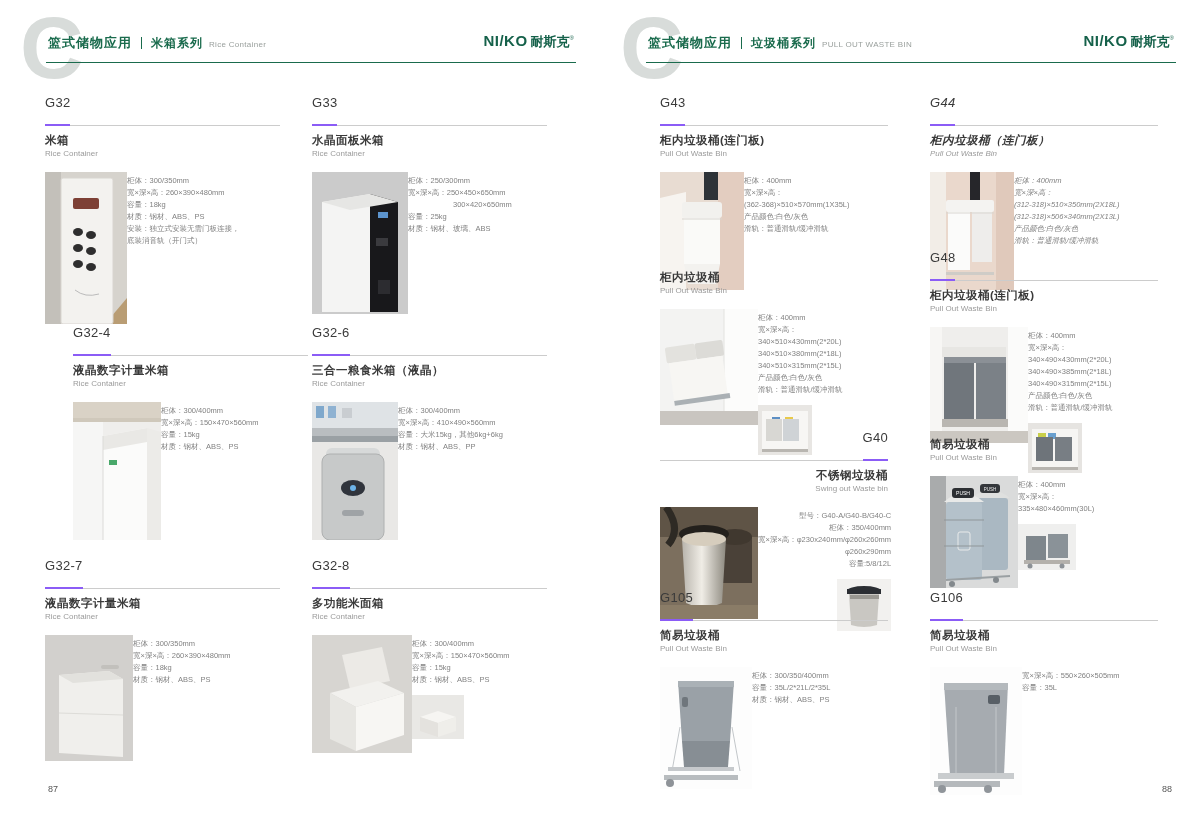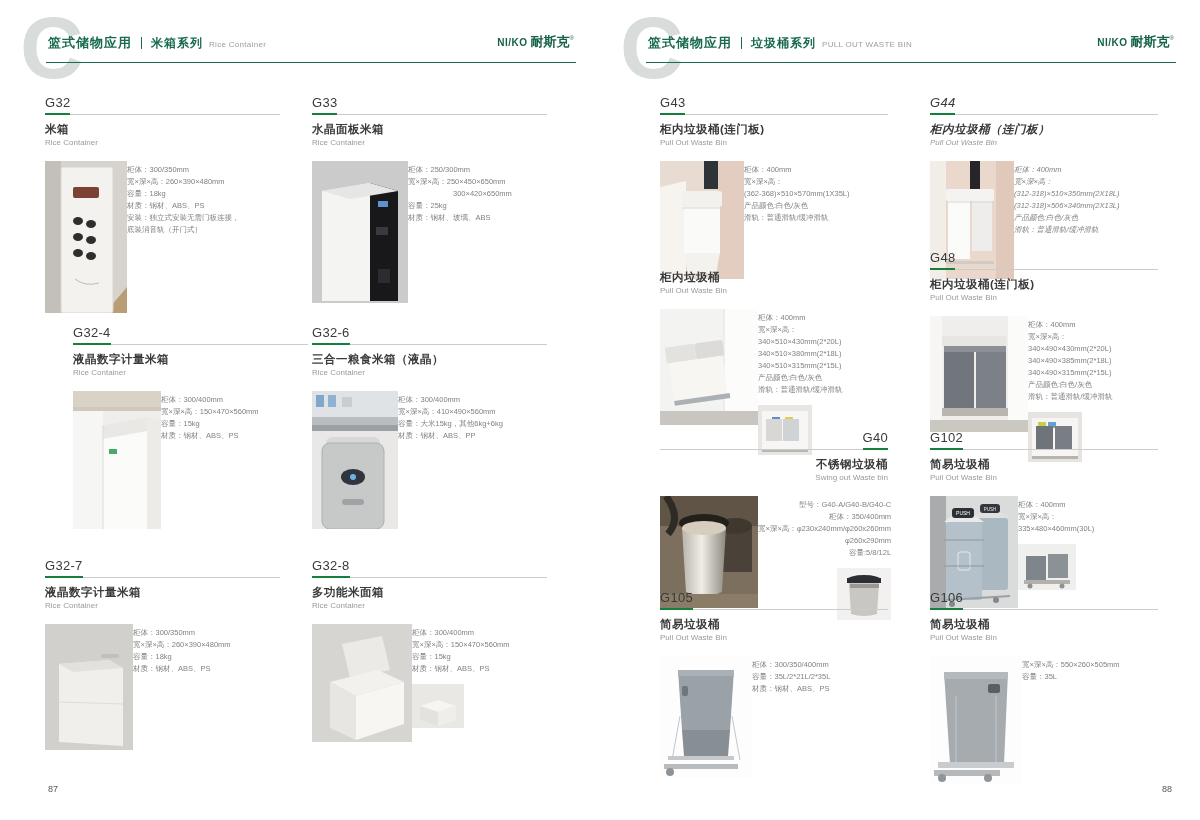--- a/index.html
+++ b/index.html
@@ -16,30 +16,30 @@
   .big-c{
     position:absolute;left:-8px;top:-18px;font-size:88px;line-height:88px;
     font-weight:700;color:#d8dcda;z-index:0;user-select:none;
   }
   .title-row{position:relative;z-index:1;margin-left:20px;padding-top:12px;display:flex;align-items:baseline}
   .category{font-size:13px;font-weight:700;color:#1a6b4d;letter-spacing:1px}
   .divider{display:inline-block;width:1px;height:12px;background:#1a6b4d;margin:0 9px;align-self:center}
   .series{font-size:12px;font-weight:700;color:#1a6b4d;letter-spacing:1px}
   .series-en{font-size:8px;color:#9aa09d;margin-left:6px;letter-spacing:.3px}
   .logo{position:absolute;right:2px;top:10px;z-index:1;white-space:nowrap}
-  .logo-latin{font-size:10px;font-weight:800;color:#15614a;letter-spacing:.5px}
+  .logo-latin{font-size:15px;font-weight:800;color:#15614a;letter-spacing:.5px}
   .logo-cn{font-size:13px;font-weight:700;color:#15614a;margin-left:3px}
   .logo-mark{font-size:6px;color:#15614a}
   .rule{position:absolute;left:18px;right:0;top:40px;border-top:1.5px solid #1a6b4d}
 
   
   .products{position:absolute;inset:0}
   .product{position:absolute}
   .code{border-bottom:1px solid #cccccc;font-size:13px;color:#3a3a3a;letter-spacing:.3px}
-  .code span{display:inline-block;padding-bottom:3px;margin-bottom:-1px;border-bottom:2px solid #15803d}
+  .code span{display:inline-block;padding-bottom:14px;margin-bottom:-1px;border-bottom:2px solid #8b5cf6}
   .name-cn{margin-top:7px;font-size:11.5px;font-weight:700;color:#3a3a3a;letter-spacing:.5px}
   .name-en{margin-top:1px;font-size:8px;color:#9b9b9b}
   .body{display:flex;align-items:flex-start;margin-top:14px}
   .photo{flex:none;line-height:0}
   .specs{padding-top:3px;font-size:7.5px;line-height:1.6;color:#828282;white-space:pre-wrap}
   .spec-line{white-space:pre}
   .inset{margin-top:9px;line-height:0}
 
   .page-number{position:absolute;bottom:26px;font-size:9px;color:#555}
   .pn-left{left:48px}
@@ -315,21 +315,20 @@
           <div class="specs"><div class="spec-line">型号：G40-A/G40-B/G40-C</div><div class="spec-line">柜体：350/400mm</div><div class="spec-line">宽×深×高：φ230x240mm/φ260x260mm</div><div class="spec-line">　　　　　　φ260x290mm</div><div class="spec-line">容量:5/8/12L</div><div class="inset"><svg width="54" height="52" viewBox="0 0 54 52">
                 <rect width="54" height="52" fill="#f2f1ef"></rect>
                 <ellipse cx="27" cy="12" rx="17" ry="5" fill="#2b2e33"></ellipse>
                 <rect x="10" y="10" width="34" height="5" fill="#2b2e33"></rect>
                 <path d="M12 15 L14 46 Q27 50 40 46 L42 15 Z" fill="#c9c7c2"></path>
                 <rect x="13" y="16" width="29" height="4" fill="#9a9892"></rect>
               </svg></div></div>
         </div>
       </div>
       <div class="product" style="left: 330px; top: 430px; width: 228px;">
-        <div class="code"><span>G102</span></div>
         <div class="name-cn">简易垃圾桶</div>
         <div class="name-en">Pull Out Waste Bin</div>
         <div class="body">
           <div class="photo"><svg width="88" height="112" viewBox="0 0 88 112">
               <rect width="88" height="112" fill="#dadbdb"></rect>
               <rect width="16" height="112" fill="#a9abac"></rect>
               <rect x="44" y="22" width="34" height="72" rx="3" fill="#aab8c2"></rect>
               <path d="M42 22 Q60 6 80 22 Z" fill="#dfe0df"></path>
               <rect x="50" y="8" width="20" height="9" rx="3" fill="#34373b"></rect>
               <text x="60" y="15" font-size="4.5" fill="#eeeeee" text-anchor="middle" font-family="Liberation Sans,sans-serif">PUSH</text>

